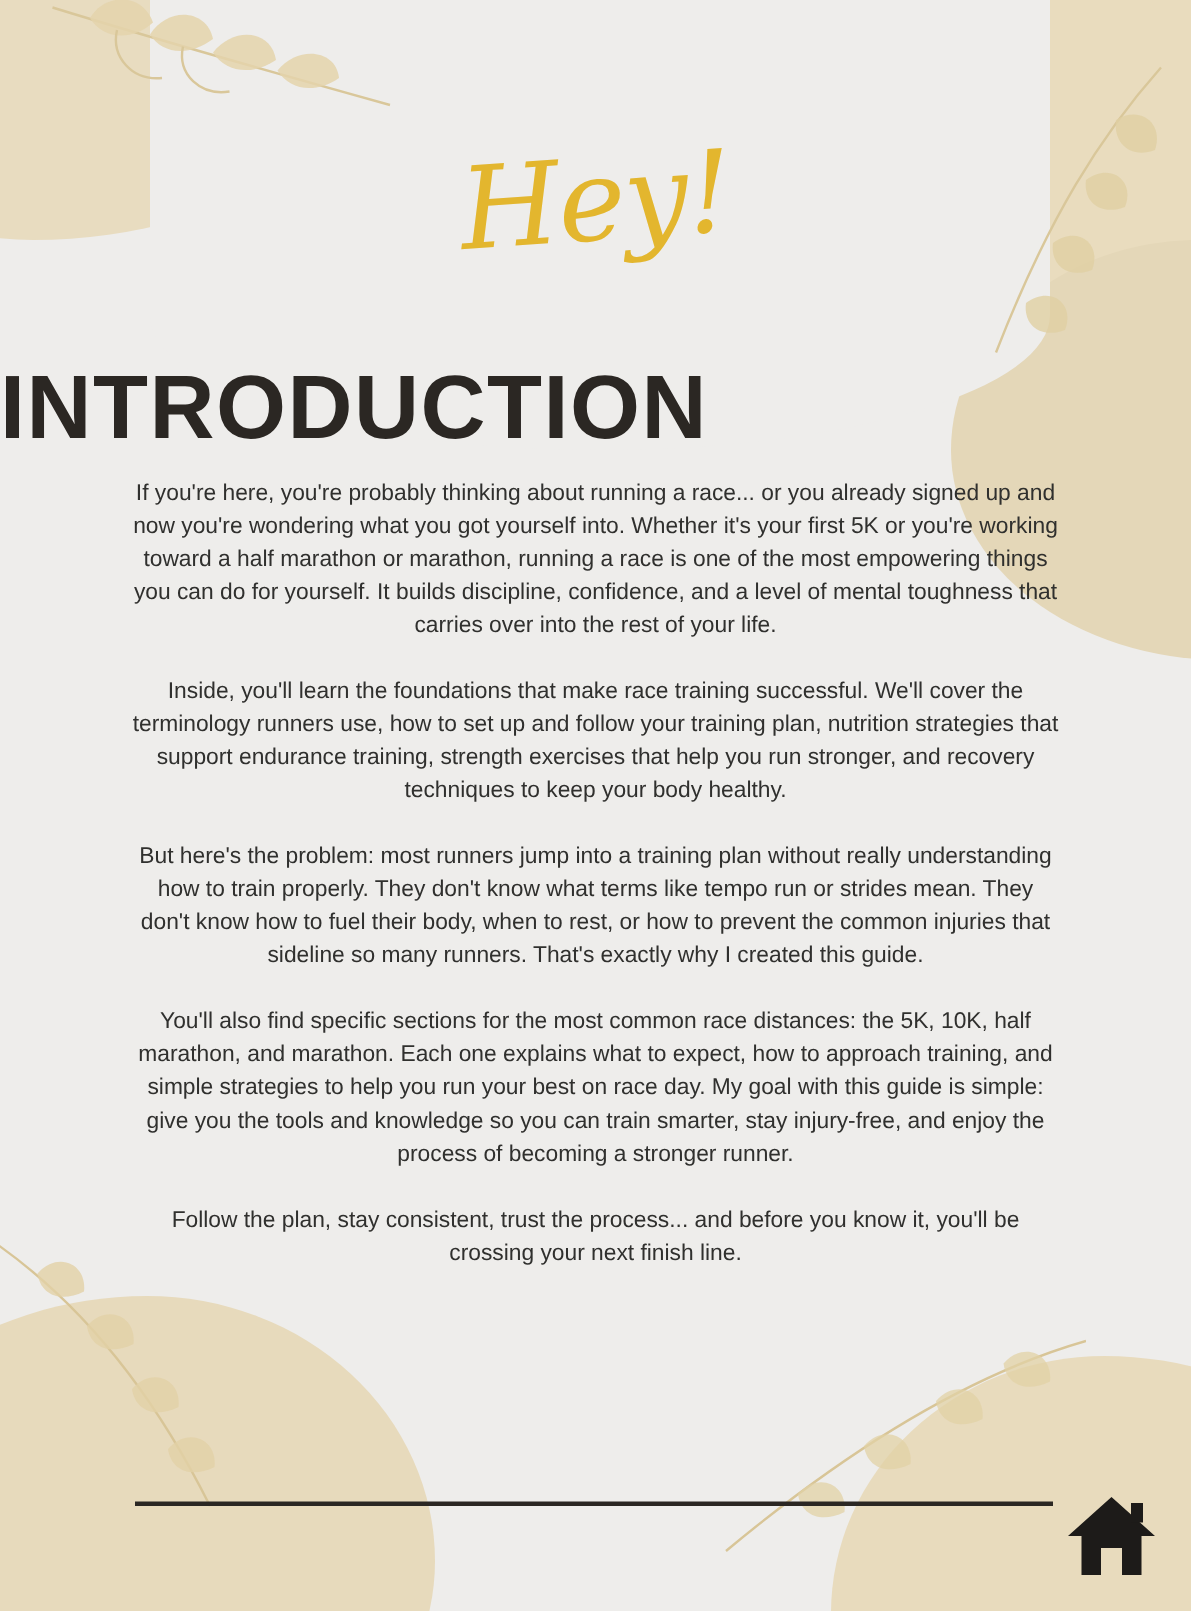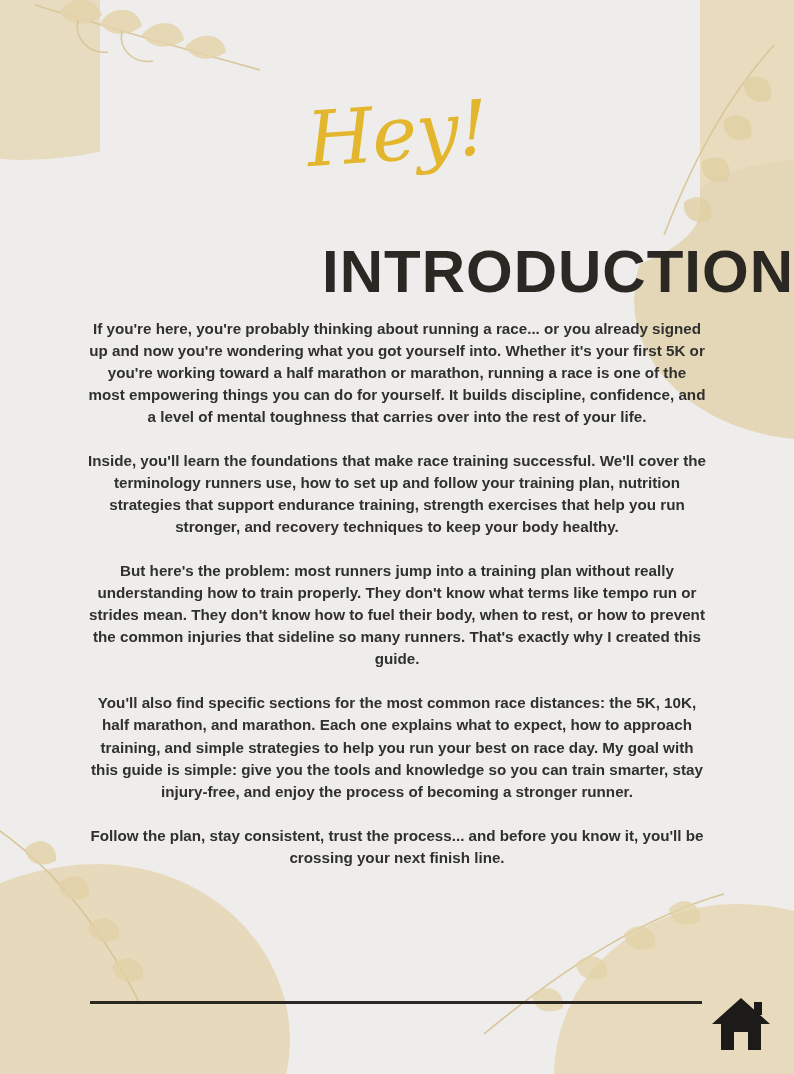--- a/index.html
+++ b/index.html
@@ -110,39 +110,38 @@
     letter-spacing: -1px;
     line-height: 1;
     transform: rotate(-4deg);
   }
 
   .title {
     position: absolute;
     top: 200px;
     left: 0;
     width: 794px;
-    text-align: right;
+    text-align: left;
     font-family: "Liberation Sans", sans-serif;
     font-weight: bold;
     font-size: 60px;
     letter-spacing: 1px;
     color: #2b2723;
     line-height: 1.05;
   }
 
   .body-copy {
     position: absolute;
     top: 318px;
     left: 88px;
     width: 618px;
     text-align: center;
     color: #30302e;
     font-size: 15.2px;
     line-height: 1.45;
-    font-weight: bold;
   }
   .body-copy p {
     margin: 0 0 22px 0;
   }
   .body-copy p:last-child {
     margin-bottom: 4px;
   }
 
   .divider {
     position: absolute;

